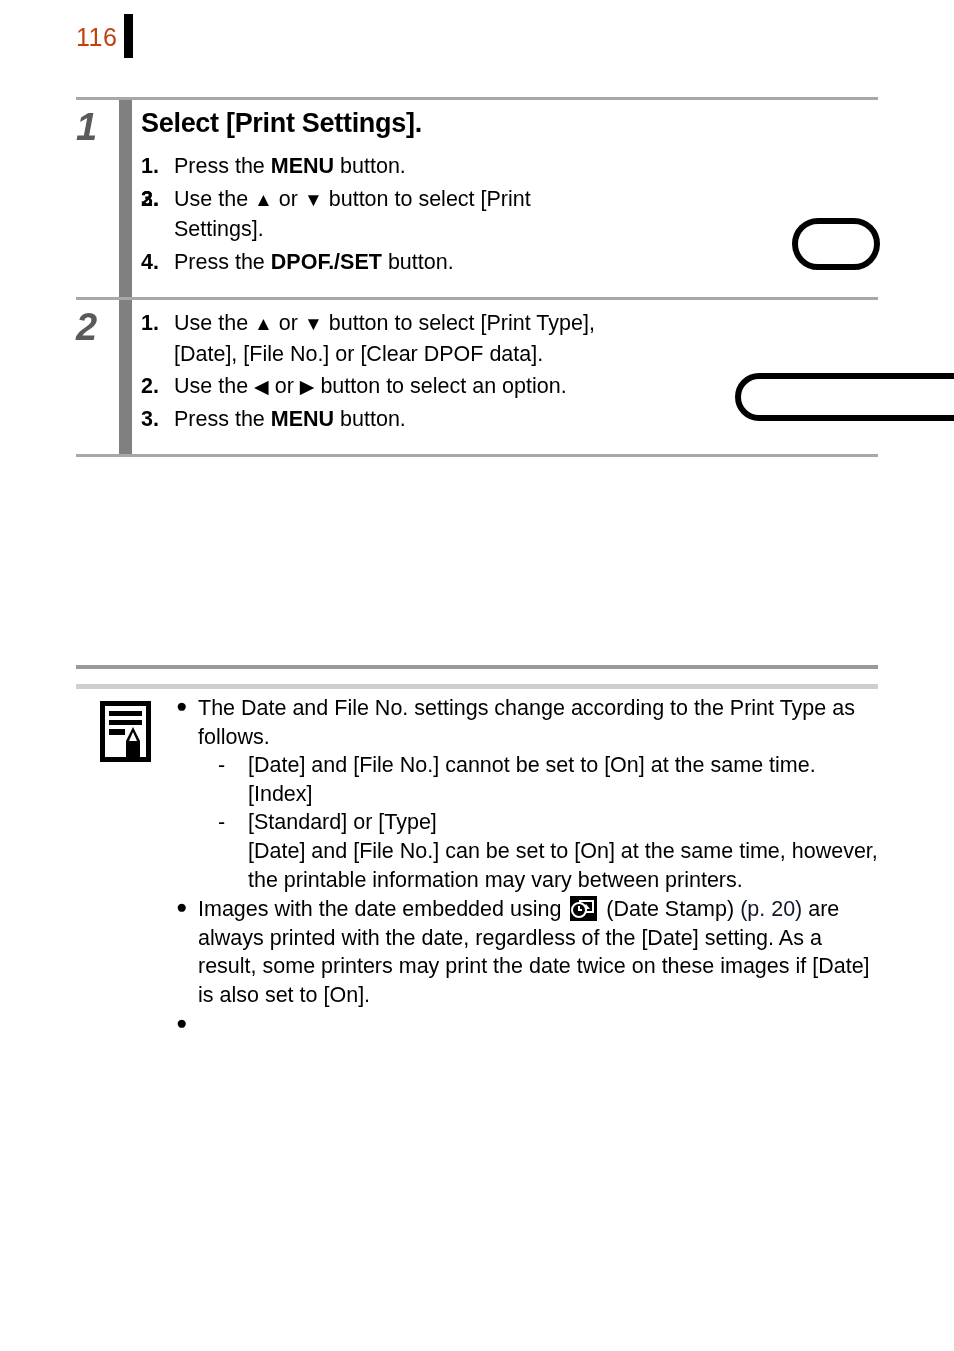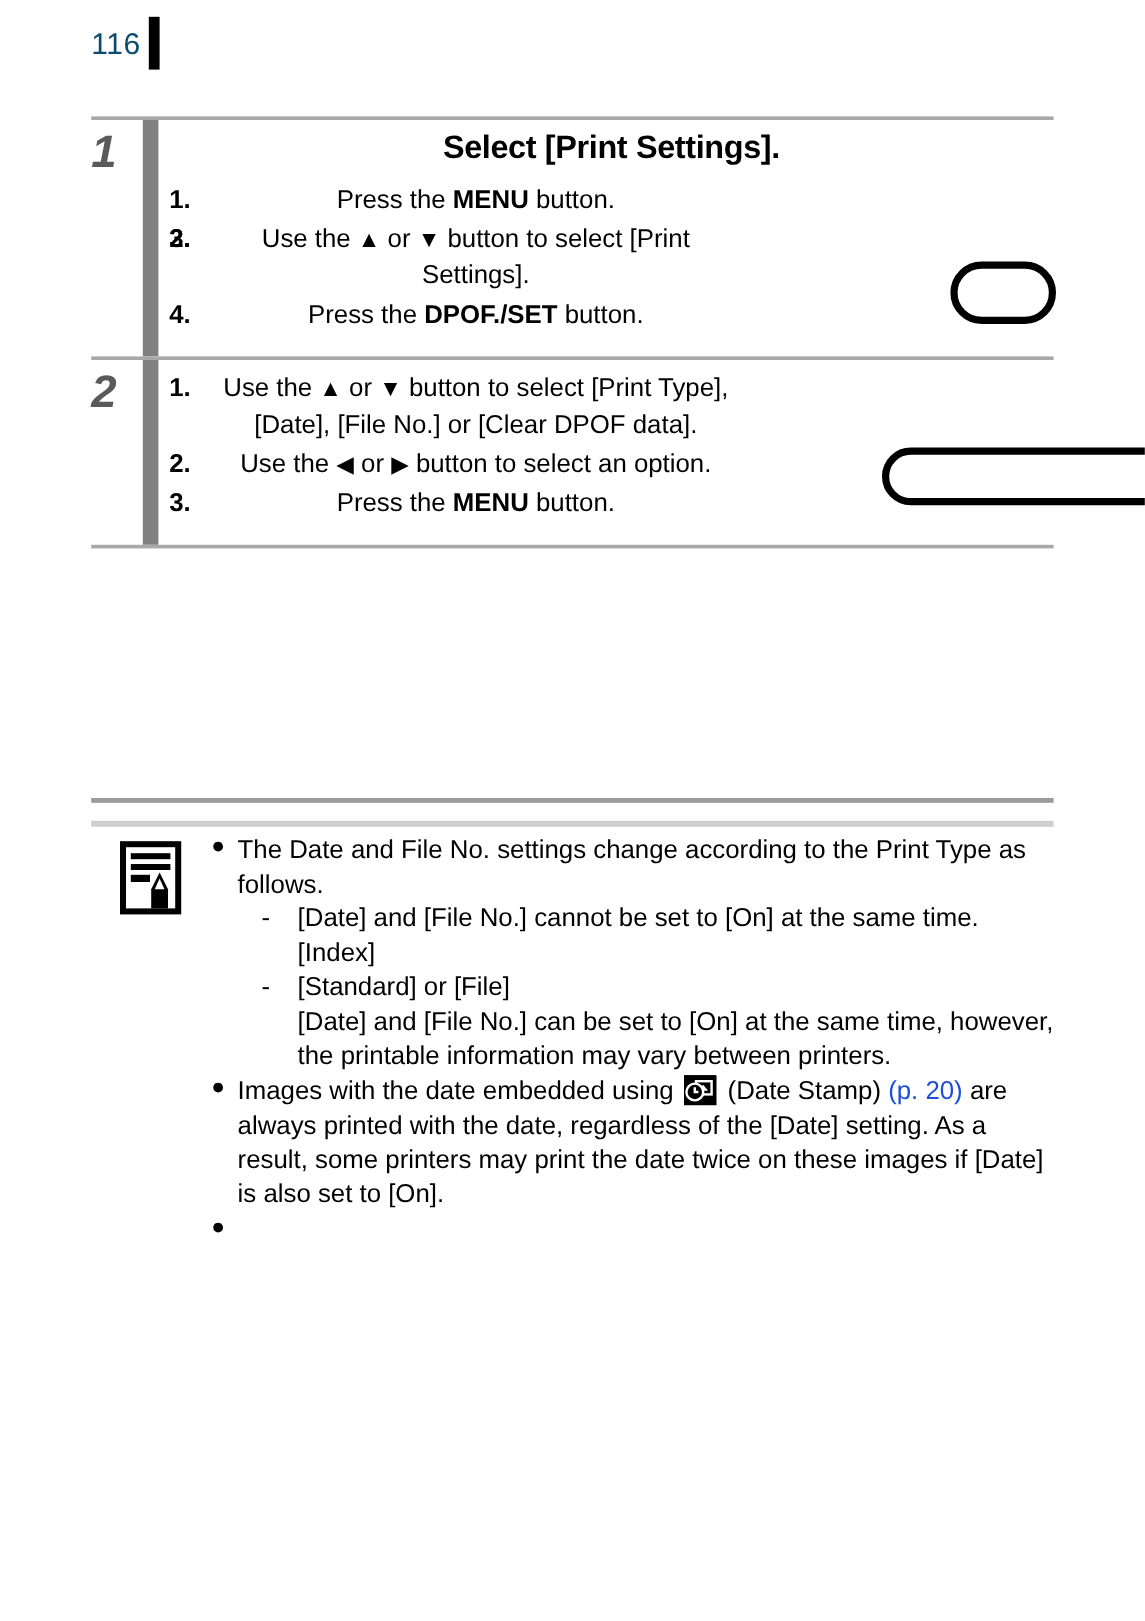--- a/index.html
+++ b/index.html
@@ -20,21 +20,21 @@
   .page-header {
     position: absolute;
     left: 0; top: 0;
     width: 954px; height: 70px;
   }
   .page-number {
     position: absolute;
     left: 76px; top: 23px;
     font-size: 25px;
     letter-spacing: 0.5px;
-    color: #0c4a6e;
+    color: #c2410c;
   }
   .page-tab {
     position: absolute;
     left: 124px; top: 14px;
     width: 9px; height: 44px;
     background: #000000;
   }
 
   
   .steps {
@@ -71,21 +71,20 @@
   .step-bar {
     position: absolute;
     left: 43px; top: 0; bottom: 0;
     width: 13px;
     background: #808080;
   }
   .step-body {
     flex: 1 1 auto;
     padding: 8px 0 18px 0;
     position: relative;
-    text-align: center;
   }
   .step-title {
     font-size: 27px;
     font-weight: bold;
     letter-spacing: -0.3px;
     margin: 0 0 12px 0;
     line-height: 1.15;
   }
   .sublist {
     margin: 0;
@@ -186,21 +185,21 @@
   }
   .sub-dash {
     position: relative;
     padding-left: 30px;
     margin-left: 20px;
   }
   .sub-dash > .dash {
     position: absolute;
     left: 0; top: 0;
   }
-  .link { color: #1d4ed8; }
+  .link { color: #0f172a; }
 </style>
 </head>
 <body>
 
 <div class="page-header">
   <div class="page-number">116</div>
   <div class="page-tab"></div>
 </div>
 
 <div class="steps">
@@ -291,21 +290,21 @@
     <li>
       <span class="bullet">●</span>
       <span>The Date and File No. settings change according to the Print Type as follows.</span>
       <div class="sub-dash">
         <span class="dash">-</span>
         <div>[Date] and [File No.] cannot be set to [On] at the same time.</div>
         <div>[Index]</div>
       </div>
       <div class="sub-dash">
         <span class="dash">-</span>
-        <div>[Standard] or [File]</div>
+        <div>[Standard] or [Type]</div>
         <div>[Date] and [File No.] can be set to [On] at the same time, however, the printable information may vary between printers.</div>
       </div>
     </li>
 
     <li>
       <span class="bullet">●</span>
       <span>Images with the date embedded using
         <span class="icon-badge icon-datestamp-inline">
           <svg width="27" height="25" viewBox="0 0 27 25">
             <rect x="0" y="0" width="27" height="25" fill="#000"></rect>

